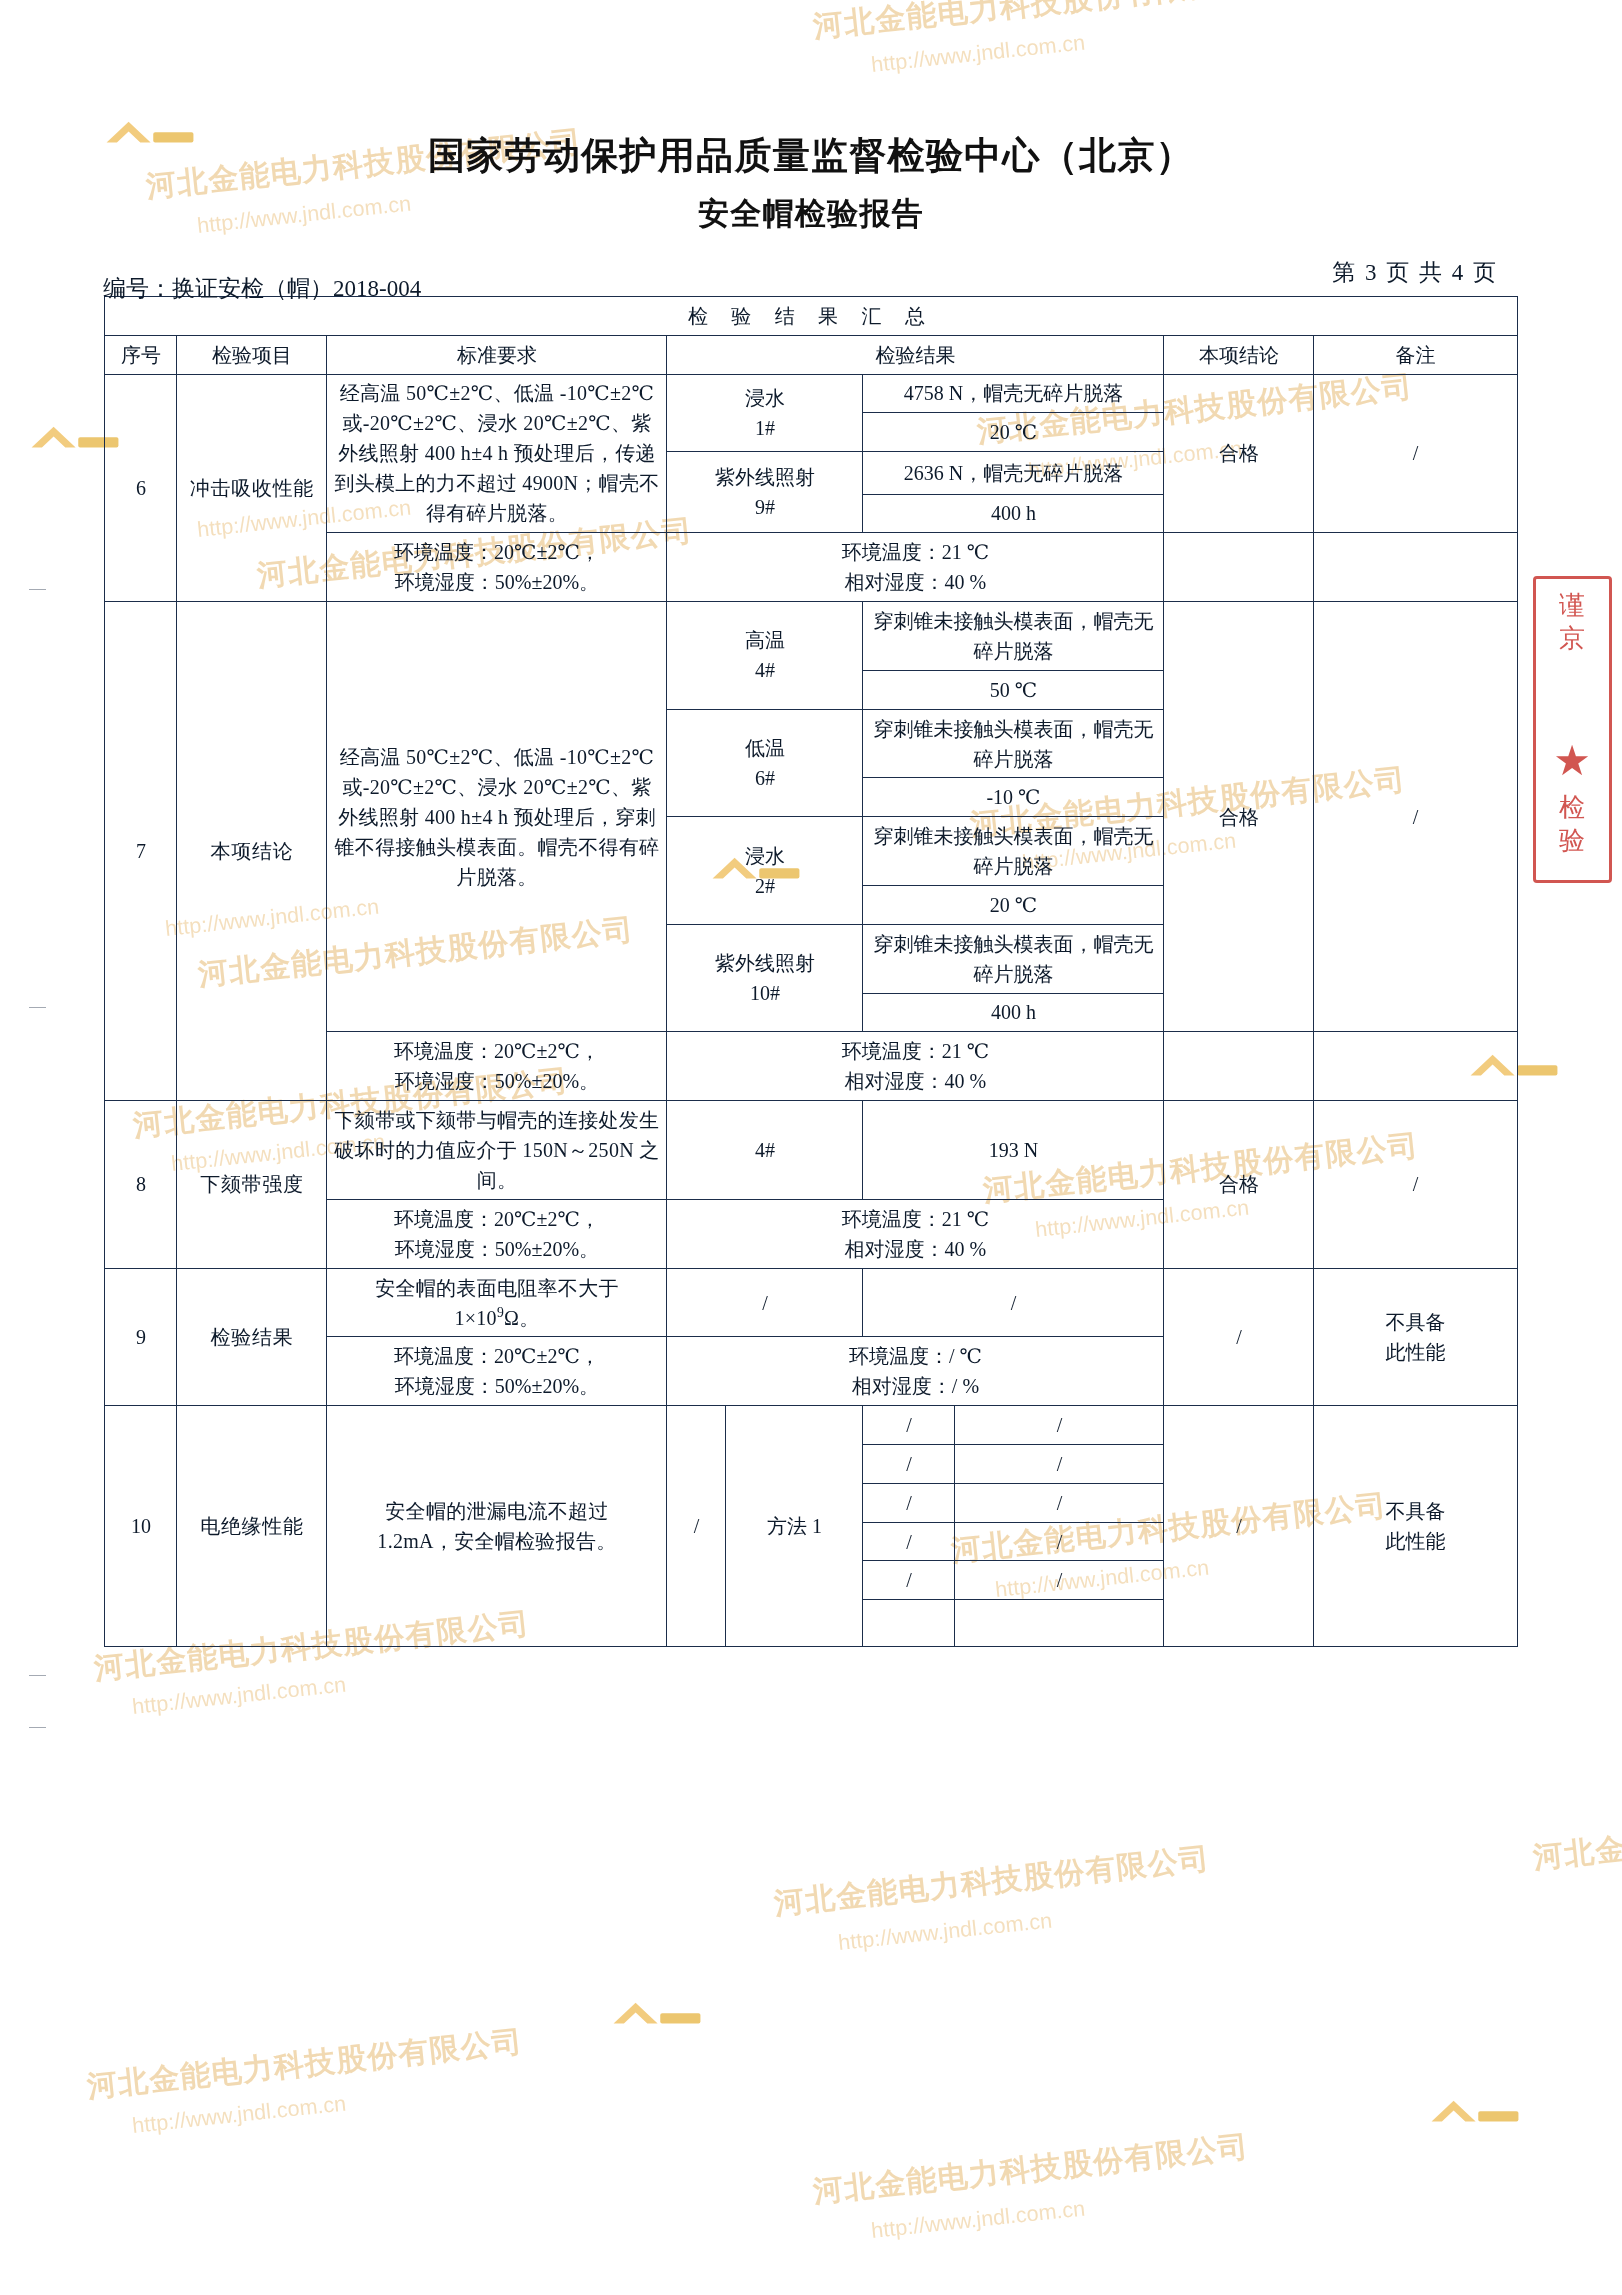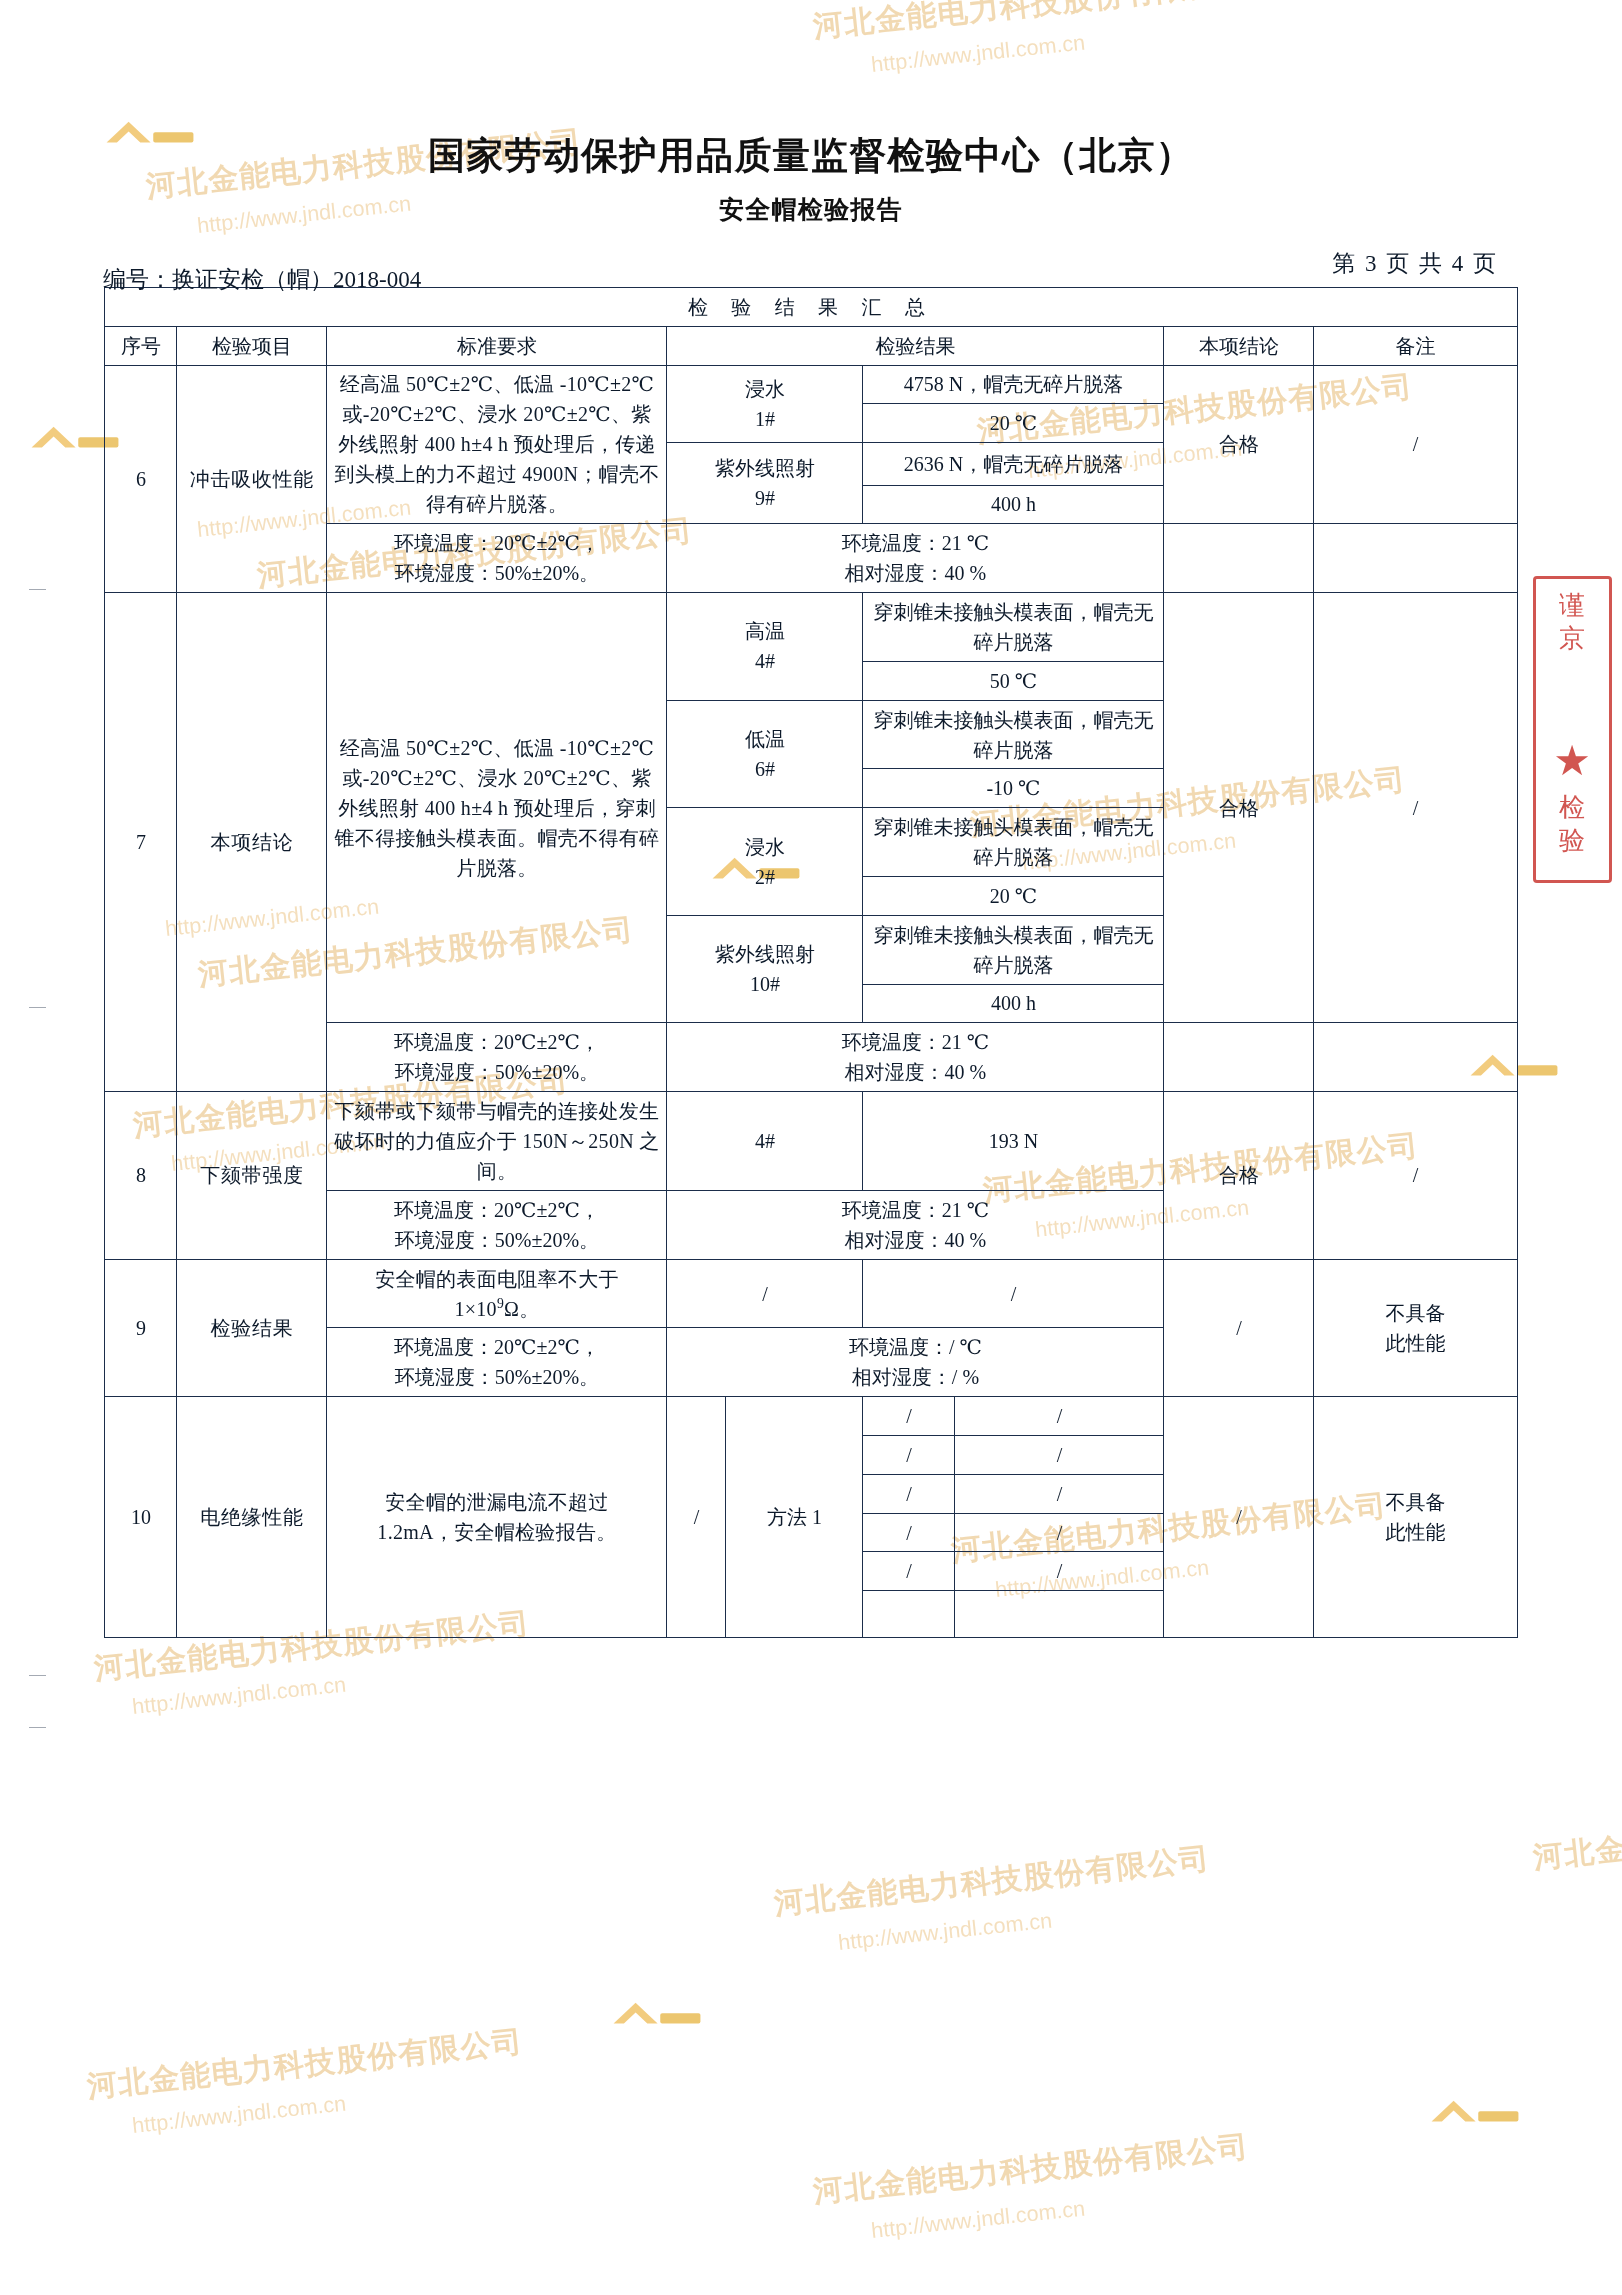--- a/index.html
+++ b/index.html
@@ -66,21 +66,21 @@
   .title-main {
     text-align: center;
     font-size: 37px;
     font-weight: bold;
     letter-spacing: 1.3px;
     margin-top: 131px;
     color: #111;
   }
   .title-sub {
     text-align: center;
-    font-size: 25px;
+    font-size: 31px;
     font-weight: bold;
     letter-spacing: 1.3px;
     margin-top: 11.8px;
     color: #111;
   }
 
   .meta-row {
     position: relative;
     margin-top: 22px;
     height: 30px;

